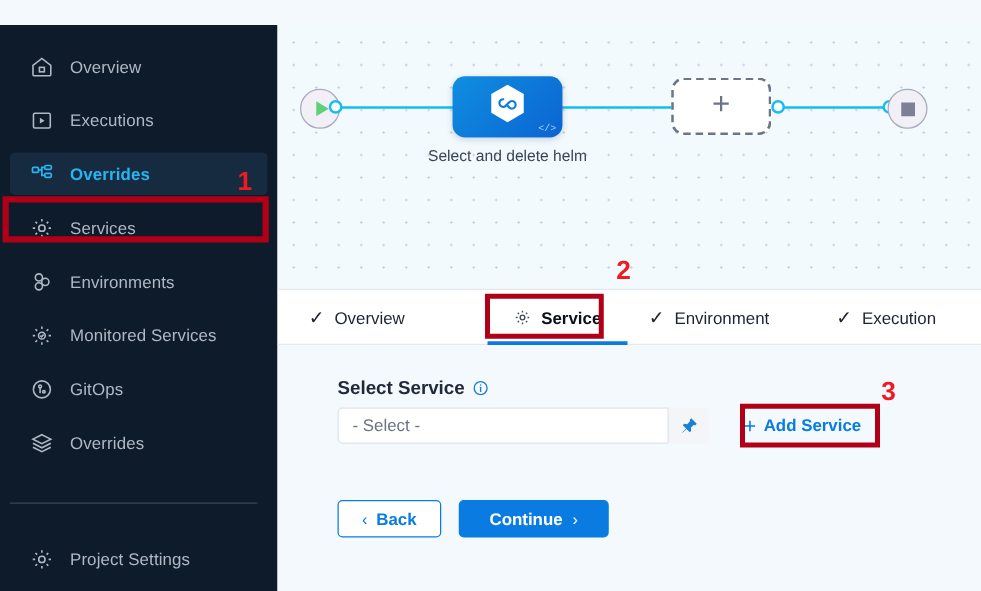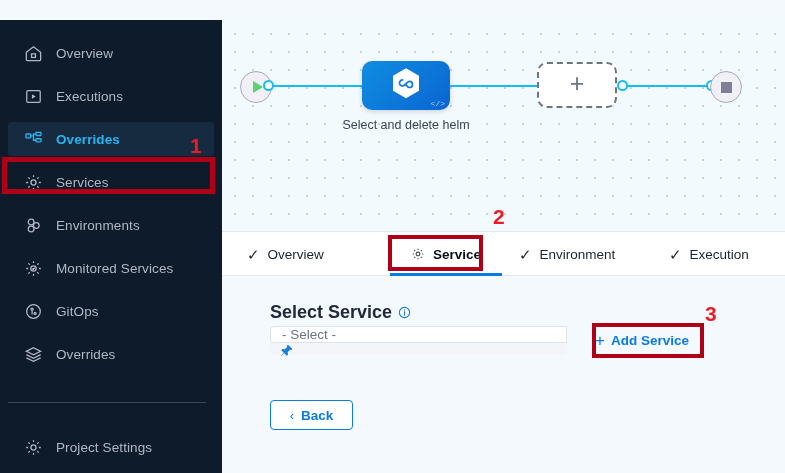--- a/index.html
+++ b/index.html
@@ -130,27 +130,27 @@
   #tab-execution{left:447px;}
   .chk{color:#1c2331;font-size:15px;line-height:1;}
 
   
   #panel{
     position:absolute;left:222px;top:256px;width:563px;height:217px;
     background:#f4f9fd;
   }
   #field-label{
     position:absolute;left:48px;top:26px;
-    font-size:18px;font-weight:bold;color:#22293a;
+    font-size:15px;font-weight:bold;color:#22293a;
     display:flex;align-items:center;
   }
   #field-label .info-ico{margin-left:6px;display:flex;}
   #select-wrap{
     position:absolute;left:48px;top:50px;width:297px;height:29px;
-    background:#f3f5f9;border-radius:4px;display:flex;box-sizing:border-box;flex-direction:column;
+    background:#f3f5f9;border-radius:4px;display:flex;box-sizing:border-box;
   }
   #select-box{
     flex:1;height:29px;background:#fff;border:1px solid #dfe3eb;
     border-radius:4px 0 0 4px;box-sizing:border-box;
     display:flex;align-items:center;padding-left:11px;
     font-size:13.5px;color:#6b7280;
   }
   #pin-btn{
     width:32px;height:29px;display:flex;align-items:center;justify-content:center;
     cursor:pointer;
@@ -401,20 +401,24 @@
     <div id="add-service-btn">
       <span class="plus-ico">+</span>
       <span>Add Service</span>
     </div>
 
     <div class="btn" id="btn-back">
       <span class="cv">‹</span>
       <span>Back</span>
     </div>
 
+    <div class="btn" id="btn-continue">
+      <span>Continue</span>
+      <span class="cv">›</span>
+    </div>
   </div>
 
   <div class="anno-box" id="anno1"></div>
   <div class="anno-num" id="num1">1</div>
 
   <div class="anno-box" id="anno2"></div>
   <div class="anno-num" id="num2">2</div>
 
   <div class="anno-box" id="anno3"></div>
   <div class="anno-num" id="num3">3</div>

